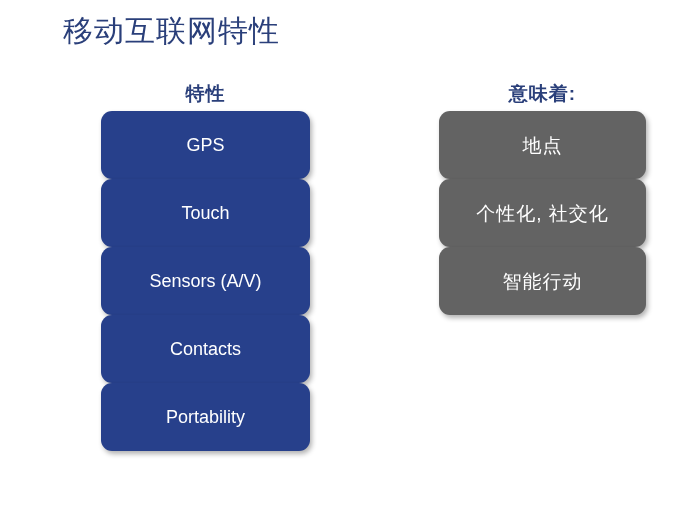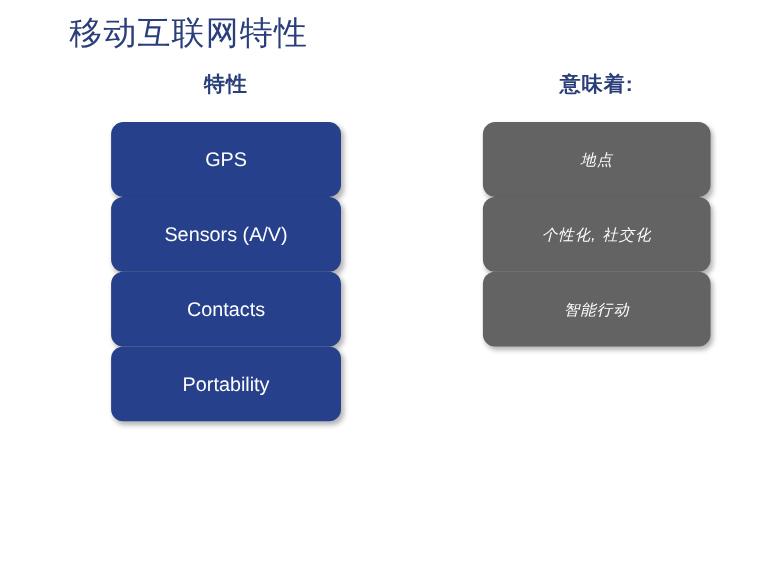--- a/index.html
+++ b/index.html
@@ -40,21 +40,21 @@
 
   .column {
     position: absolute;
     top: 0;
   }
   .column.left  { left: 101px; width: 209px; }
   .column.right { left: 439px; width: 207px; }
 
   .column-header {
     position: absolute;
-    top: 68px;
+    top: 84px;
     left: 0;
     width: 100%;
     text-align: center;
     font-size: 19px;
     font-weight: bold;
     color: #2a3f7a;
     letter-spacing: 1px;
     line-height: 1;
   }
 
@@ -79,35 +79,36 @@
     font-size: 18px;
     line-height: 1;
     box-shadow: 2px 3px 5px rgba(0,0,0,0.30);
     box-sizing: border-box;
     padding: 0 6px;
     text-align: center;
     white-space: nowrap;
   }
   .box.blue { background: #27408b; }
   .box.gray { background: #636363; }
-  .box.cjk  { font-size: 14px; letter-spacing: 1px; font-style: italic; }
+  .box.cjk  { font-size: 19px; letter-spacing: 1px; }
 </style>
 </head>
 <body>
 
 <div id="slide-title">移动互联网特性</div>
 
 <div id="columns">
 
   <div class="column left">
 
     <div class="column-header">特性</div>
 
     <div class="box-stack">
       <div class="box blue">GPS</div>
+      <div class="box blue">Touch</div>
       <div class="box blue">Sensors (A/V)</div>
       <div class="box blue">Contacts</div>
       <div class="box blue">Portability</div>
     </div>
 
   </div>
 
   <div class="column right">
 
     <div class="column-header">意味着:</div>

